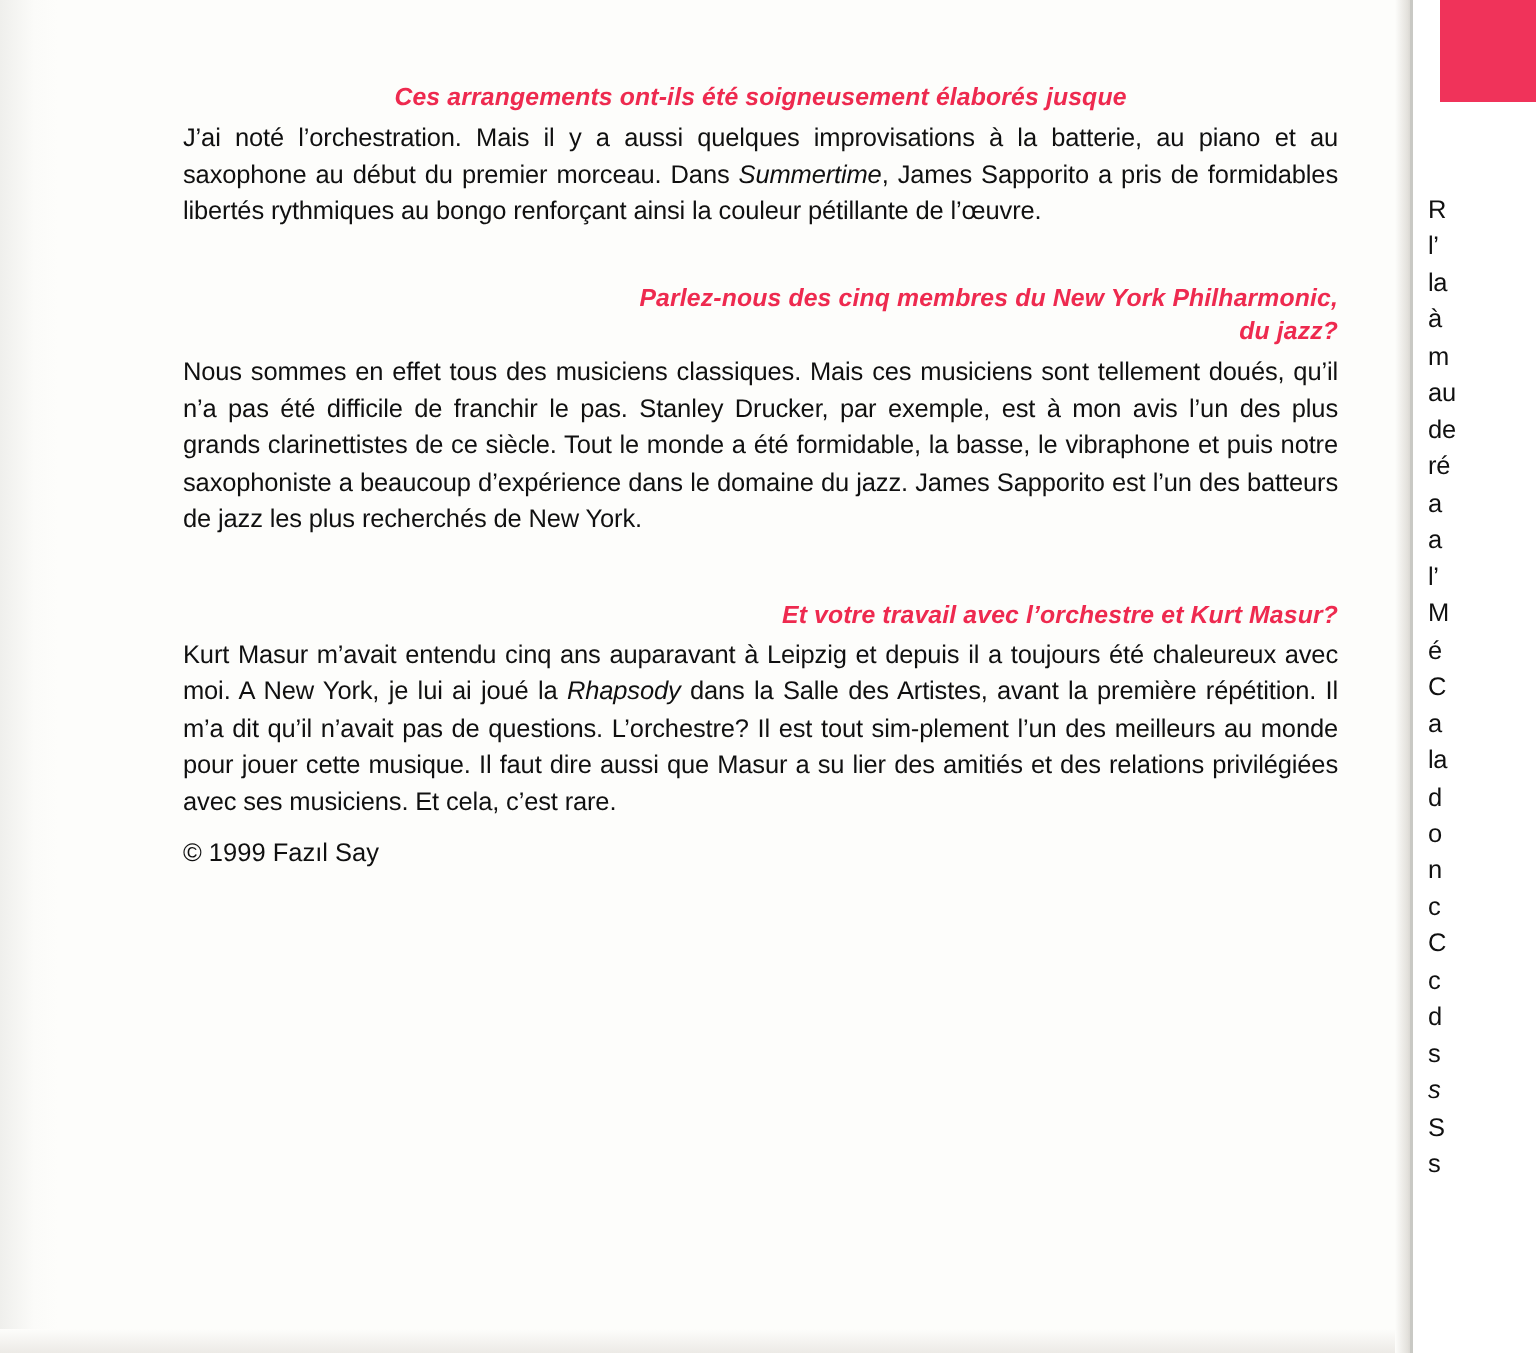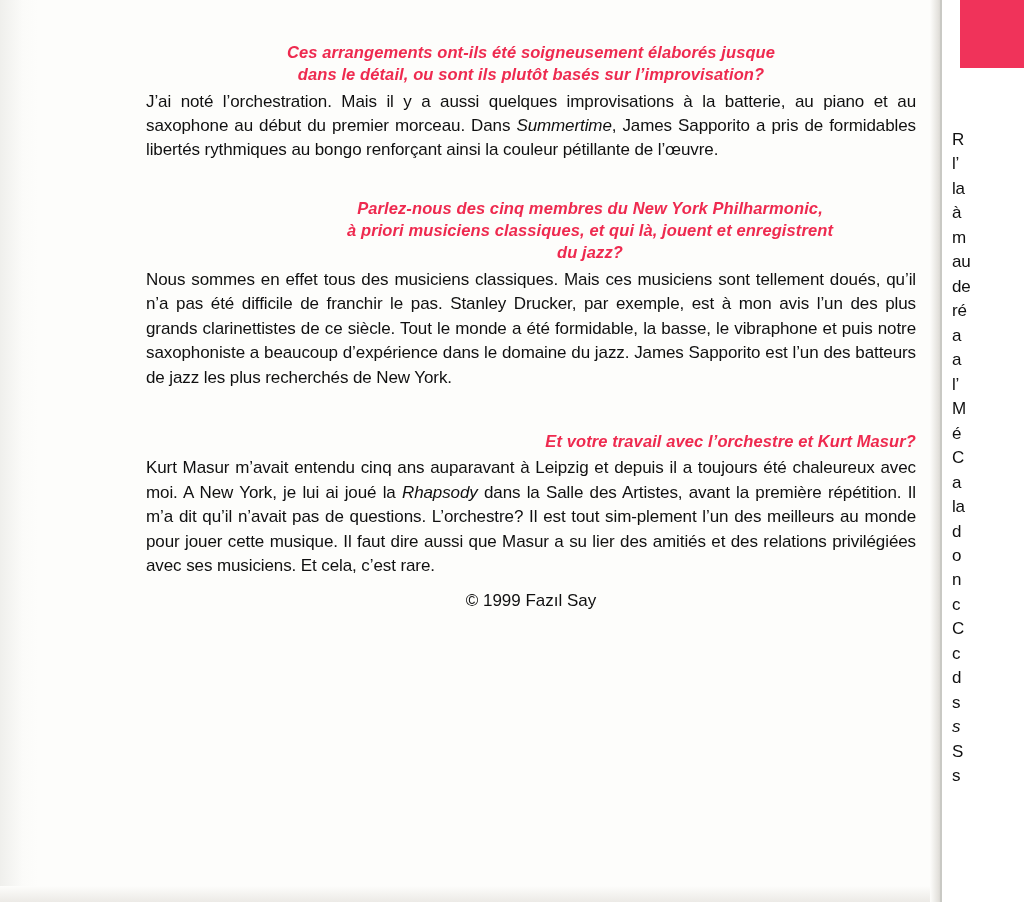--- a/index.html
+++ b/index.html
@@ -30,23 +30,22 @@
   .scan-edge-bottom {
     position: absolute;
     left: 0; bottom: 0;
     width: 1024px; height: 16px;
     background: linear-gradient(to top, #eceae6 0%, #fdfdfb 100%);
   }
   
   .col-main {
     position: absolute;
     left: 122px;
-    top: 41px;
+    top: 54px;
     width: 770px;
-    margin-left: 24px;
   }
   .qa-block {
     margin-bottom: 26px;
   }
   .question {
     color: #ee2a4f;
     font-weight: bold;
     font-style: italic;
     font-size: 16.5px;
     line-height: 1.35;
@@ -61,27 +60,27 @@
     font-size: 17px;
     line-height: 1.44;
     text-align: justify;
     margin: 0;
     color: #101010;
     letter-spacing: -0.1px;
   }
   .answer i { }
   .copyright {
     margin-top: 12px;
-    text-align: center;
+    text-align: left;
     font-size: 17px;
     color: #101010;
   }
   .block-2 { margin-top: 34px; }
   .block-3 { margin-top: 40px; }
-  .q2 { text-align: center; padding-left: 118px; }
+  .q2 { text-align: right; padding-left: 118px; }
   .q3 { text-align: right; }
 
   
   .col-right {
     position: absolute;
     left: 940px;
     top: 0;
     width: 84px;
     height: 902px;
     background: #ffffff;
@@ -124,29 +123,27 @@
 <div class="page">
 
   <div class="scan-edge-left"></div>
   <div class="scan-edge-bottom"></div>
 
   <div class="col-main">
 
     <div class="qa-block">
       <p class="question q1">
         <span class="q-line">Ces arrangements ont-ils été soigneusement élaborés jusque</span>
-        <span class="q-line">dans le détail, ou sont ils plutôt basés sur l’improvisation?</span>
       </p>
       <p class="answer">J’ai noté l’orchestration. Mais il y a aussi quelques improvisations à la batterie, au piano et au saxophone au début du premier morceau. Dans <i>Summertime</i>, James Sapporito a pris de formidables libertés rythmiques au bongo renforçant ainsi la couleur pétillante de l’œuvre.</p>
     </div>
 
     <div class="qa-block block-2">
       <p class="question q2">
         <span class="q-line">Parlez-nous des cinq membres du New York Philharmonic,</span>
-        <span class="q-line">à priori musiciens classiques, et qui là, jouent et enregistrent</span>
         <span class="q-line">du jazz?</span>
       </p>
       <p class="answer">Nous sommes en effet tous des musiciens classiques. Mais ces musiciens sont tellement doués, qu’il n’a pas été difficile de franchir le pas. Stanley Drucker, par exemple, est à mon avis l’un des plus grands clarinettistes de ce siècle. Tout le monde a été formidable, la basse, le vibraphone et puis notre saxophoniste a beaucoup d’expérience dans le domaine du jazz. James Sapporito est l’un des batteurs de jazz les plus recherchés de New York.</p>
     </div>
 
     <div class="qa-block block-3">
       <p class="question q3">
         <span class="q-line">Et votre travail avec l’orchestre et Kurt Masur?</span>
       </p>
       <p class="answer">Kurt Masur m’avait entendu cinq ans auparavant à Leipzig et depuis il a toujours été chaleureux avec moi. A New York, je lui ai joué la <i>Rhapsody</i> dans la Salle des Artistes, avant la première répétition. Il m’a dit qu’il n’avait pas de questions. L’orchestre? Il est tout sim-plement l’un des meilleurs au monde pour jouer cette musique. Il faut dire aussi que Masur a su lier des amitiés et des relations privilégiées avec ses musiciens. Et cela, c’est rare.</p>

